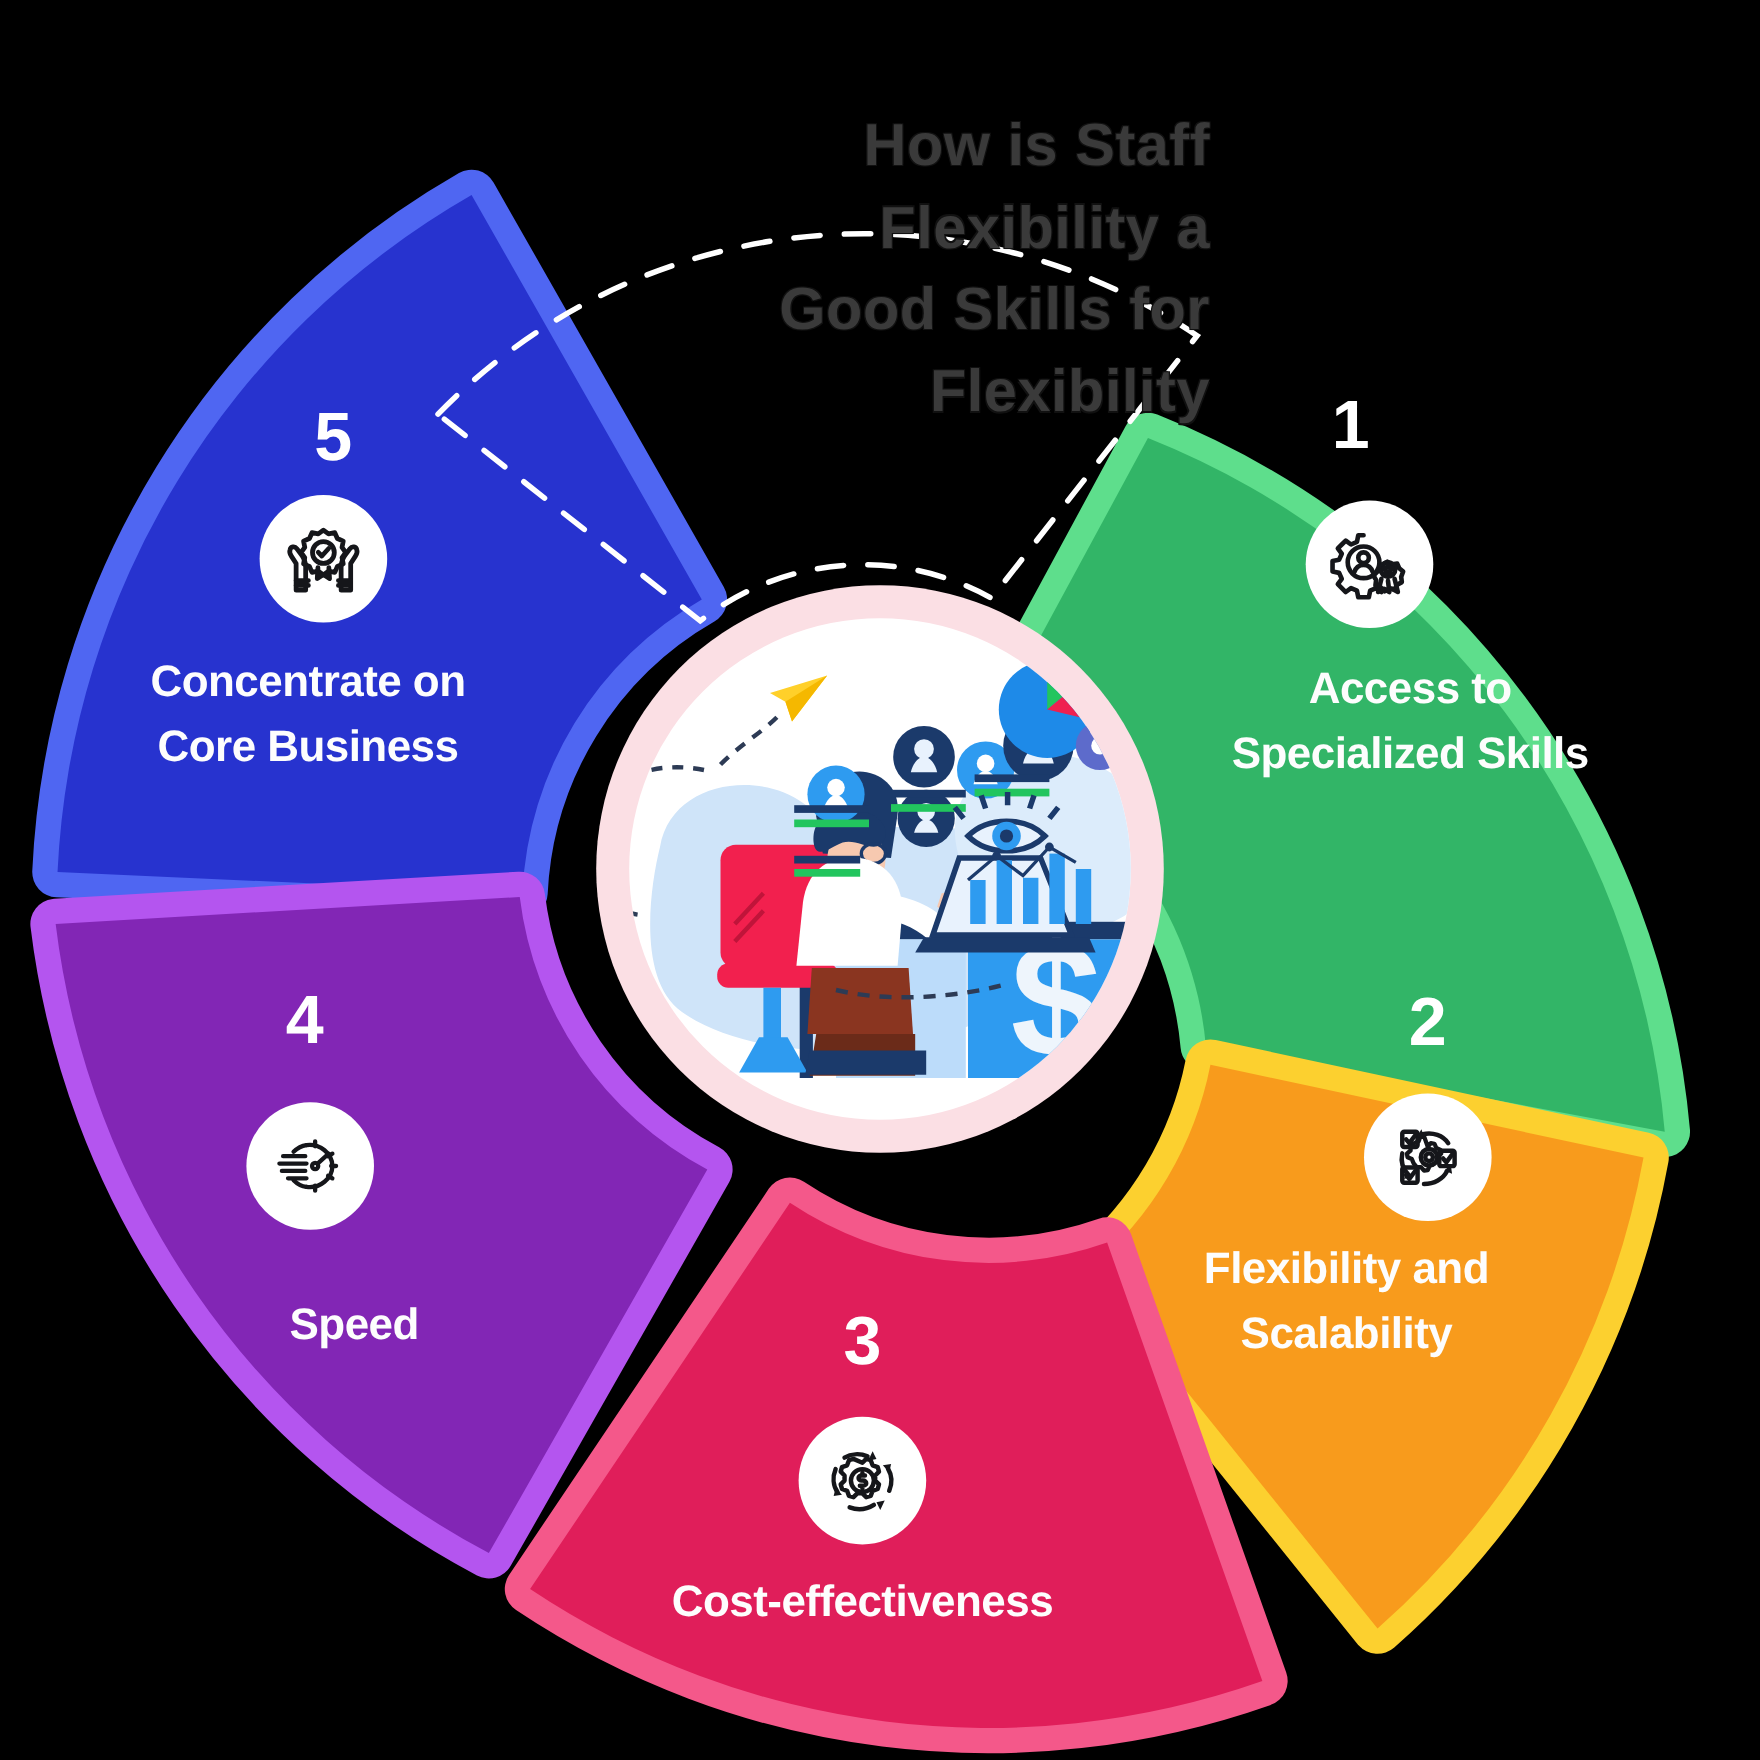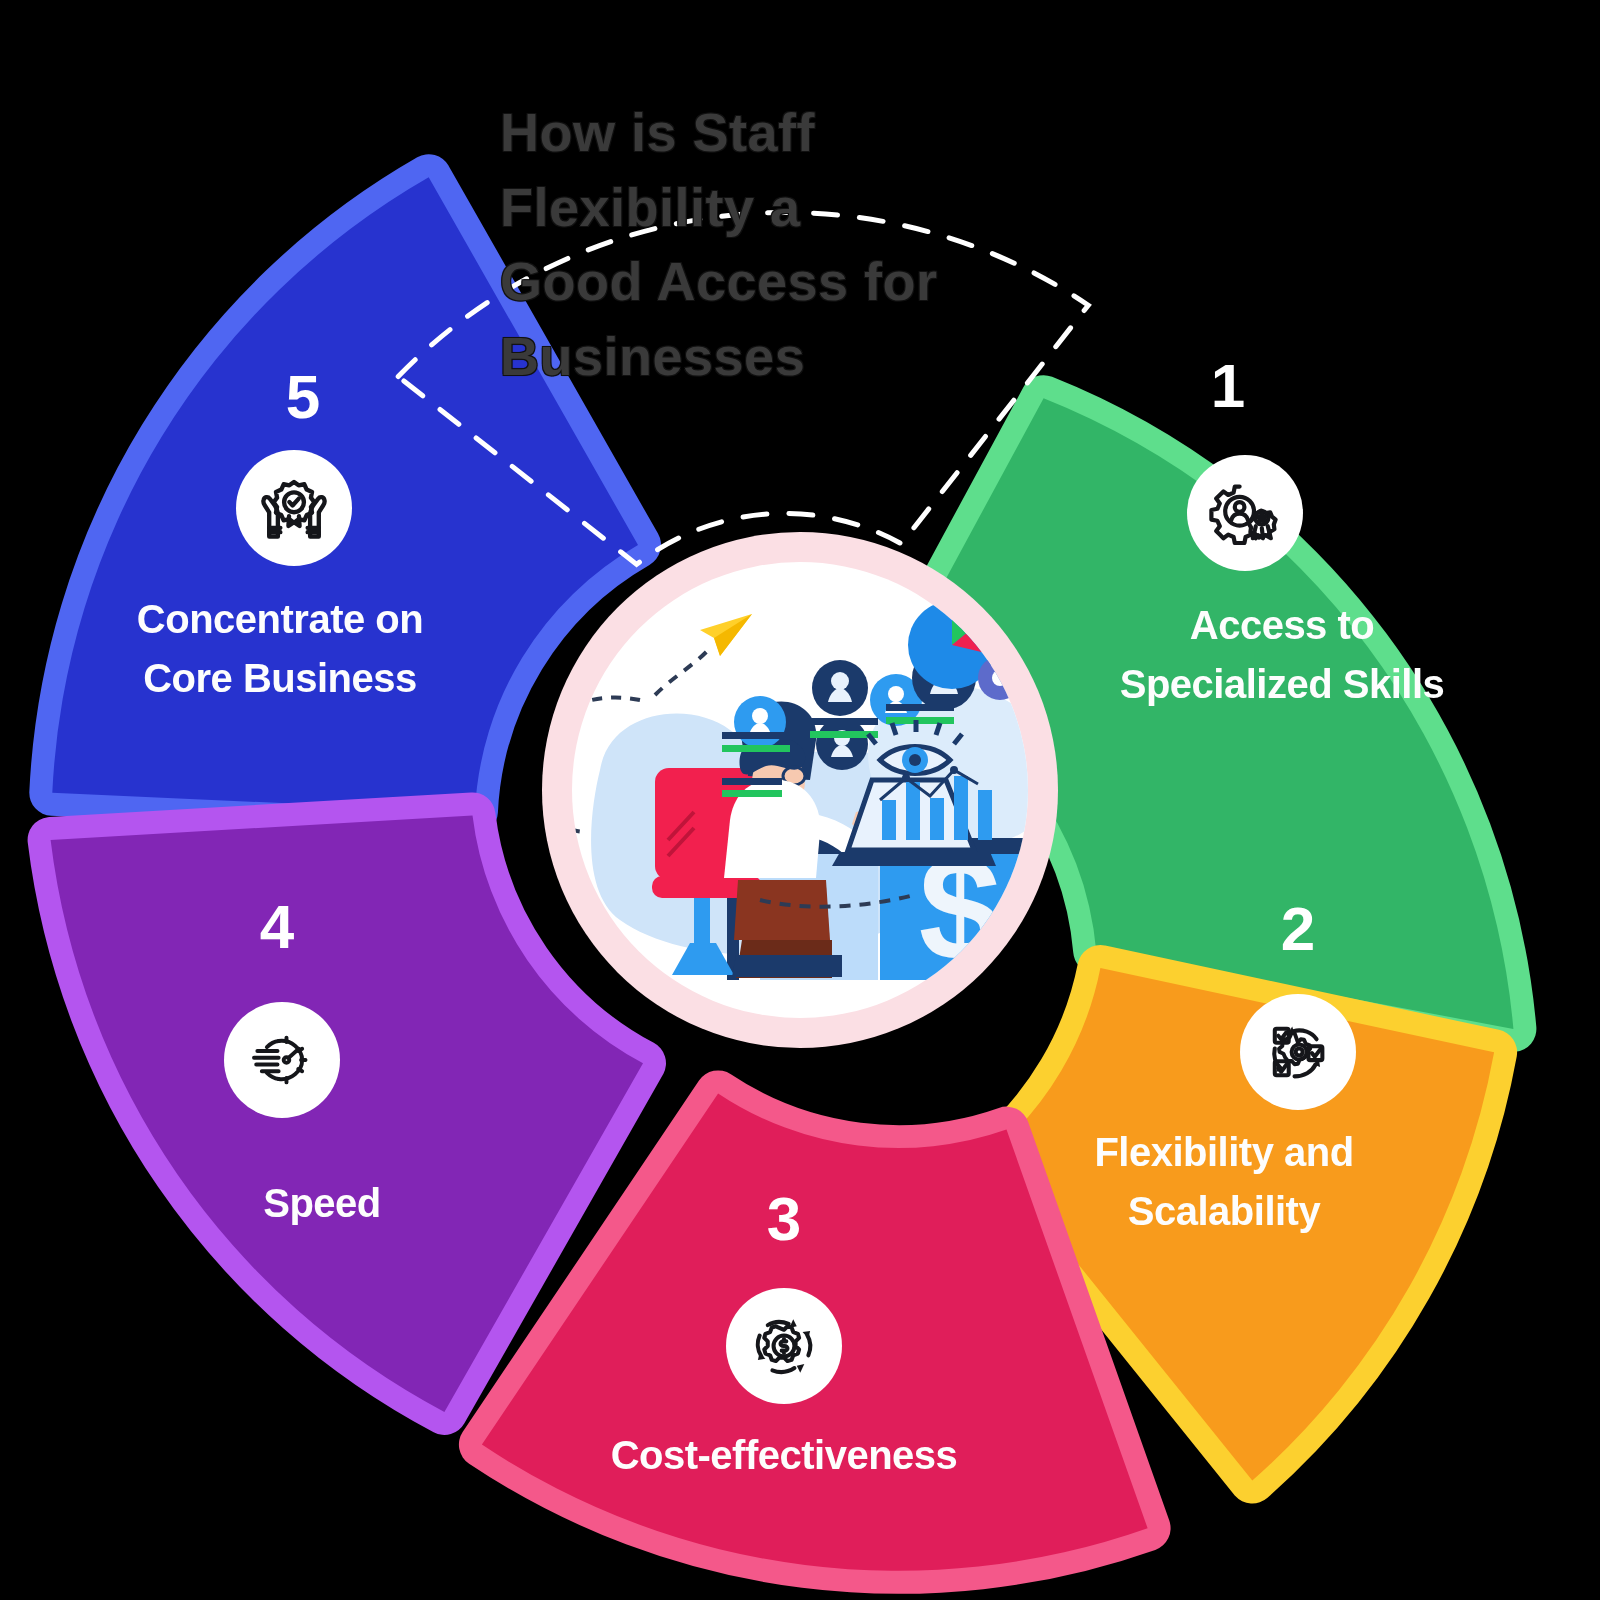--- a/index.html
+++ b/index.html
@@ -6,21 +6,21 @@
   body{width:1600px;height:1600px;overflow:hidden;
        font-family:"Liberation Sans","DejaVu Sans",sans-serif;}
   #stage{position:relative;width:1600px;height:1600px;background:#000;}
   svg.layer{position:absolute;inset:0;width:1600px;height:1600px;}
 
   .seg-num{font-size:62px;font-weight:700;fill:#ffffff;text-anchor:middle;
            font-family:"Liberation Sans",sans-serif;}
   .seg-label{font-size:40px;font-weight:700;fill:#fdfdfd;text-anchor:middle;
              font-family:"Liberation Sans",sans-serif;letter-spacing:-0.5px;}
 
-  .title-wrap{position:absolute;left:500px;top:95px;width:600px;text-align:left;}
+  .title-wrap{position:absolute;left:500px;top:95px;width:600px;text-align:right;}
   .title-line{font-size:54px;font-weight:800;color:#3a3a3a;line-height:1.38;
               letter-spacing:0.5px;
               text-shadow:-1px -1px 0 #111, 1px -1px 0 #111, -1px 1px 0 #111,
                            1px 1px 0 #111, 0 0 2px #000;}
   .ic-bg{fill:#ffffff;}
   .ic{fill:none;stroke:#15161a;stroke-width:7;stroke-linecap:round;stroke-linejoin:round;}
   .ic-f{fill:#15161a;stroke:none;}
 </style>
 </head>
 <body>
@@ -258,17 +258,17 @@
         </g>
 
         <path d="M760 900 c50 12 110 6 150-4" fill="none" stroke="#2d3b55" stroke-width="4" stroke-dasharray="11 9"></path>
       </g>
     </g>
   </svg>
 
   <div class="title-wrap">
     <div class="title-line">How is Staff</div>
     <div class="title-line">Flexibility a</div>
-    <div class="title-line">Good Access for</div>
-    <div class="title-line">Businesses</div>
+    <div class="title-line">Good Skills for</div>
+    <div class="title-line">Flexibility</div>
   </div>
 
 </div>
 
 </body></html>

